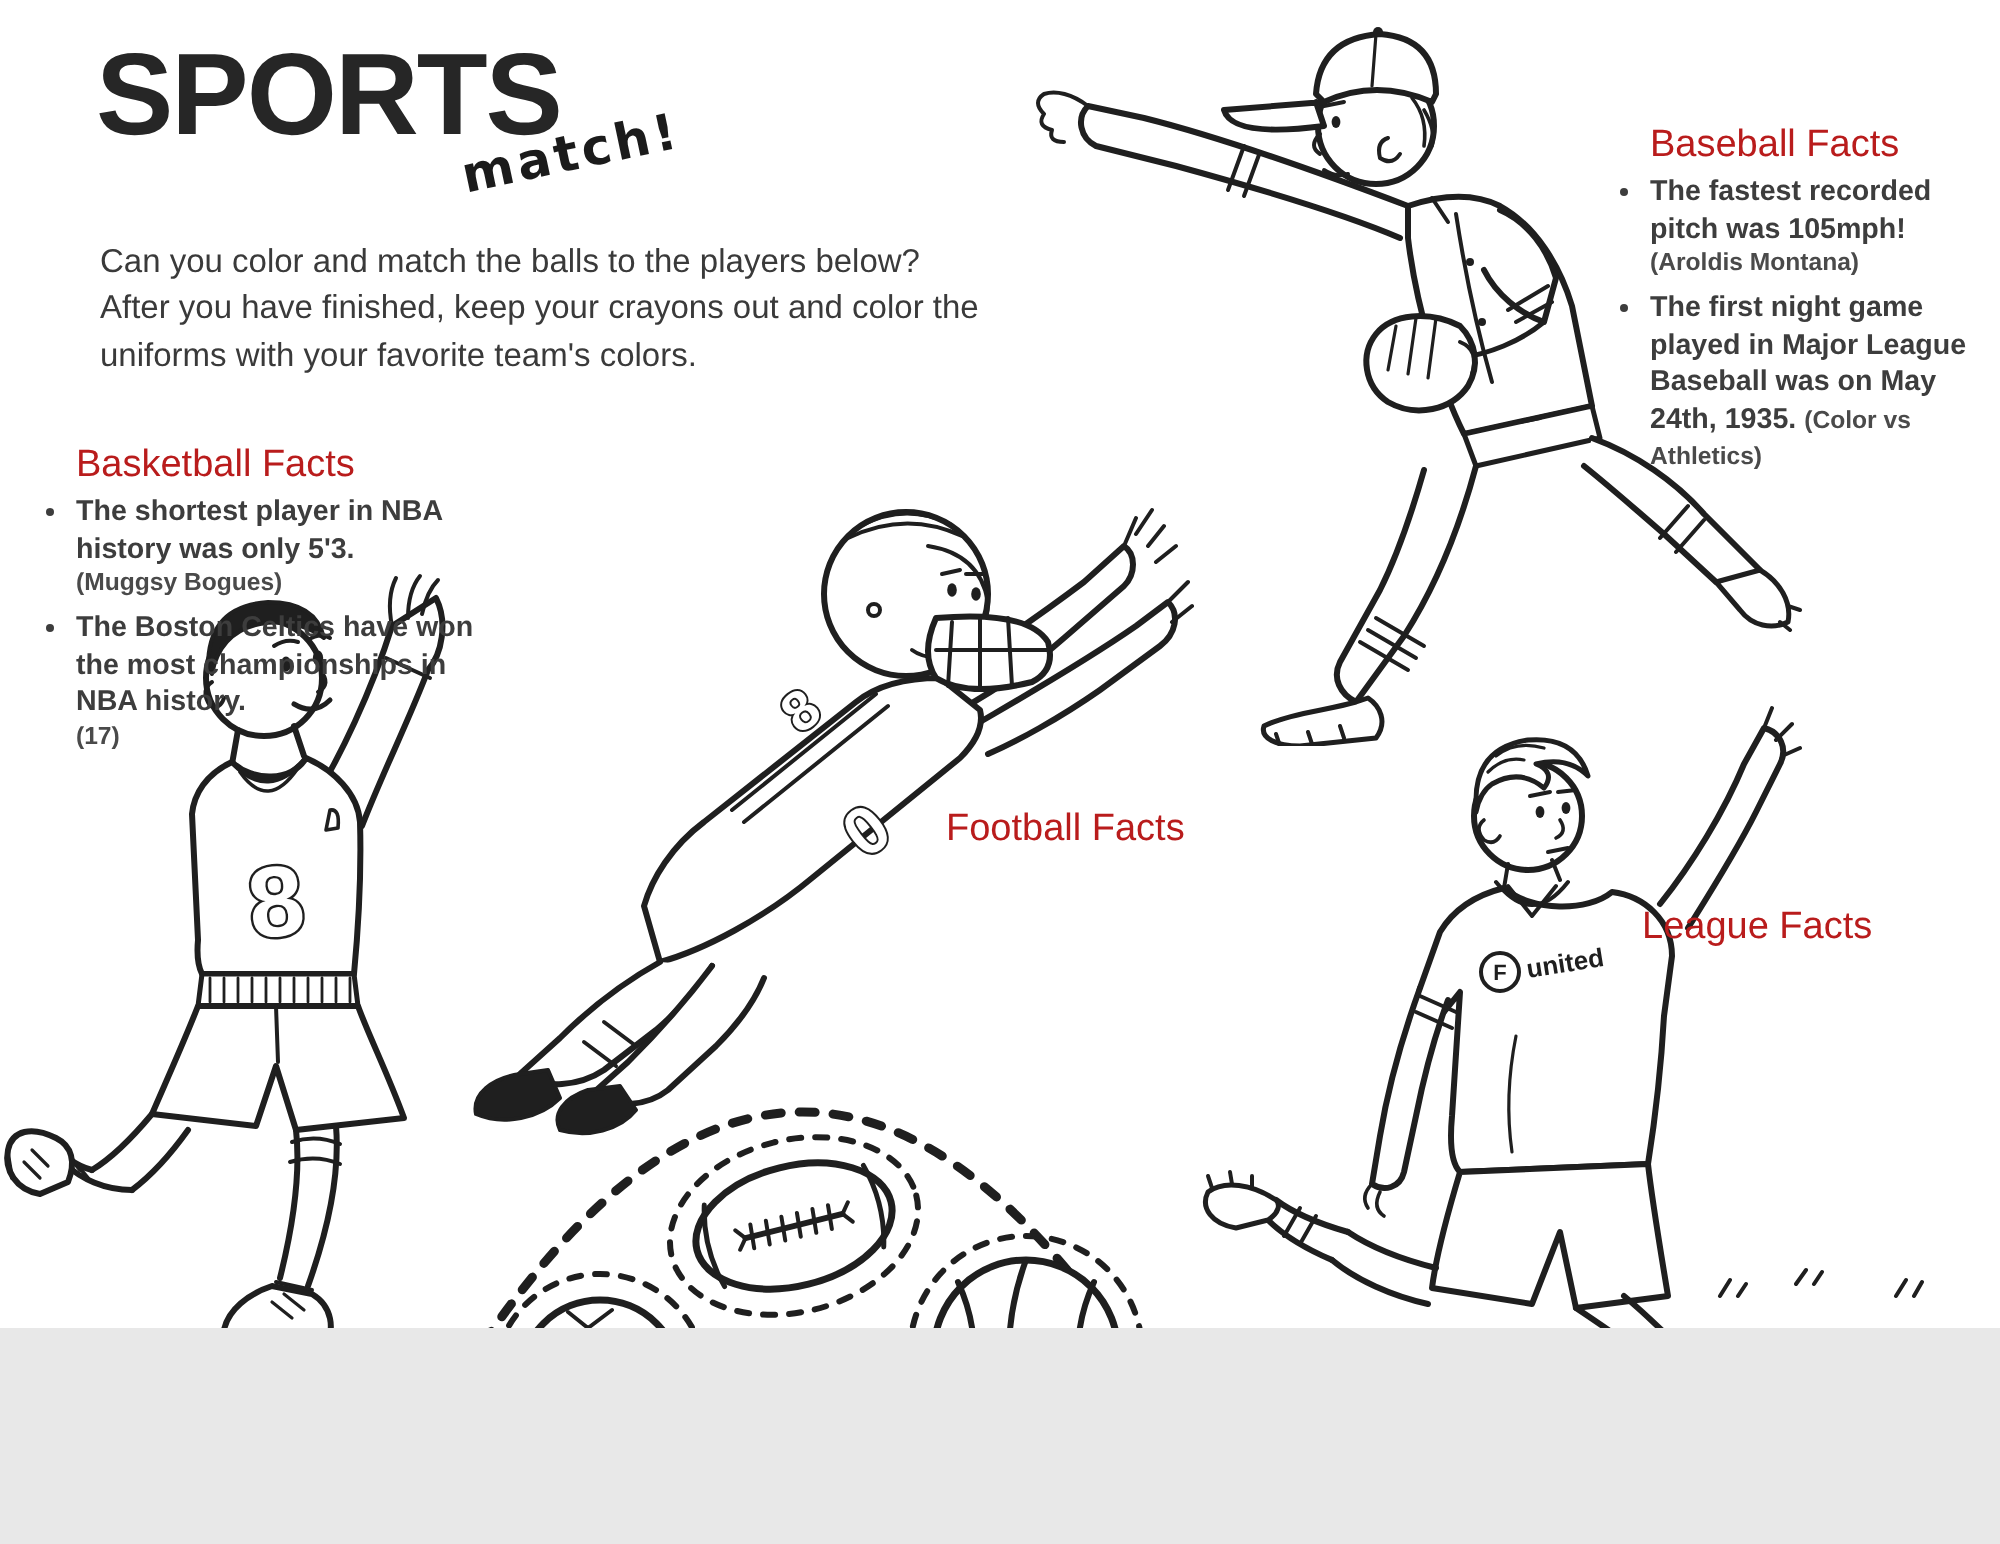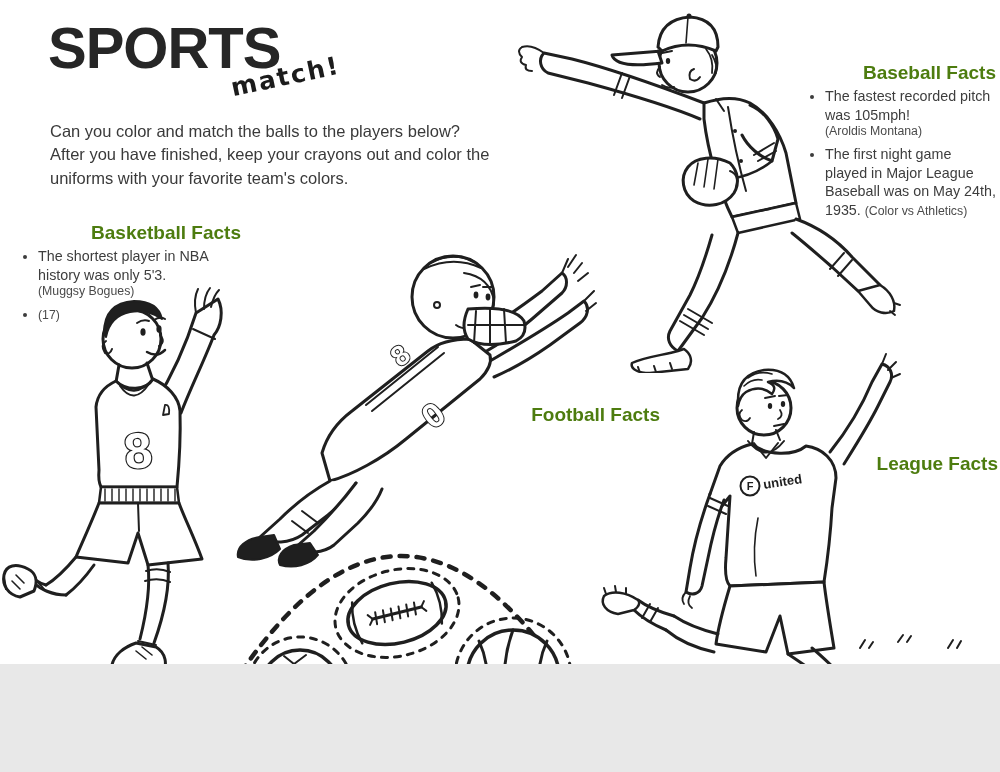--- a/index.html
+++ b/index.html
@@ -3,23 +3,23 @@
 <meta charset="utf-8">
 <style>
   html,body{margin:0;padding:0;background:#e8e8e8;}
   .page{position:relative;width:1000px;height:664px;background:#ffffff;overflow:hidden;
         font-family:"Liberation Sans",sans-serif;color:#2b2b2b;}
   .abs{position:absolute;}
   .title{left:48px;top:14px;font-size:58px;font-weight:800;color:#262626;letter-spacing:-1px;}
   .match{left:230px;top:62px;font-family:"DejaVu Sans",sans-serif;font-size:25px;font-weight:700;
          color:#1b1b1b;transform:rotate(-12deg);letter-spacing:2px;}
   .instructions{left:50px;top:120px;width:442px;font-size:16.5px;line-height:1.42;color:#3a3a3a;}
-  .facts h3{font-size:19px;font-weight:700;color:#4d7c0f;margin:0 0 3px 15px;text-align:right;}
+  .facts h3{font-size:19px;font-weight:400;color:#b91c1c;margin:0 0 3px 15px;}
   .facts ul{margin:0;padding-left:15px;list-style:disc;}
-  .facts li{font-size:14.3px;line-height:1.3;color:#3d3d3d;margin-bottom:5px;}
+  .facts li{font-size:14.3px;line-height:1.3;color:#3d3d3d;margin-bottom:5px;font-weight:bold;}
   .note{font-size:12.3px;color:#4a4a4a;}
   .nblock{display:block;}
   .fb-basketball{left:23px;top:222px;width:218px;}
   .fb-baseball{left:810px;top:62px;width:186px;}
   .fb-football{left:458px;top:404px;width:202px;}
   .fb-soccer{left:806px;top:453px;width:192px;}
   svg{display:block;}
   .colorcut{left:460px;top:724px;display:flex;align-items:flex-start;gap:12px;}
   .cc-label{font-size:14.5px;font-weight:600;color:#2d2d2d;}
   .cc-amp{font-size:20px;font-weight:800;color:#1f1f1f;margin:8px 2px 0 2px;}
@@ -221,20 +221,21 @@
   </svg>
 
   <div class="abs facts fb-basketball">
     <h3>Basketball Facts</h3>
     <ul>
       <li>
         <span>The shortest player in NBA history was only 5'3.</span>
         <span class="note nblock">(Muggsy Bogues)</span>
       </li>
       <li>
+        <span>The Boston Celtics have won the most championships in NBA history.</span>
         <span class="note nblock">(17)</span>
       </li>
     </ul>
   </div>
 
   <div class="abs facts fb-baseball">
     <h3>Baseball Facts</h3>
     <ul>
       <li>
         <span>The fastest recorded pitch was 105mph!</span>

